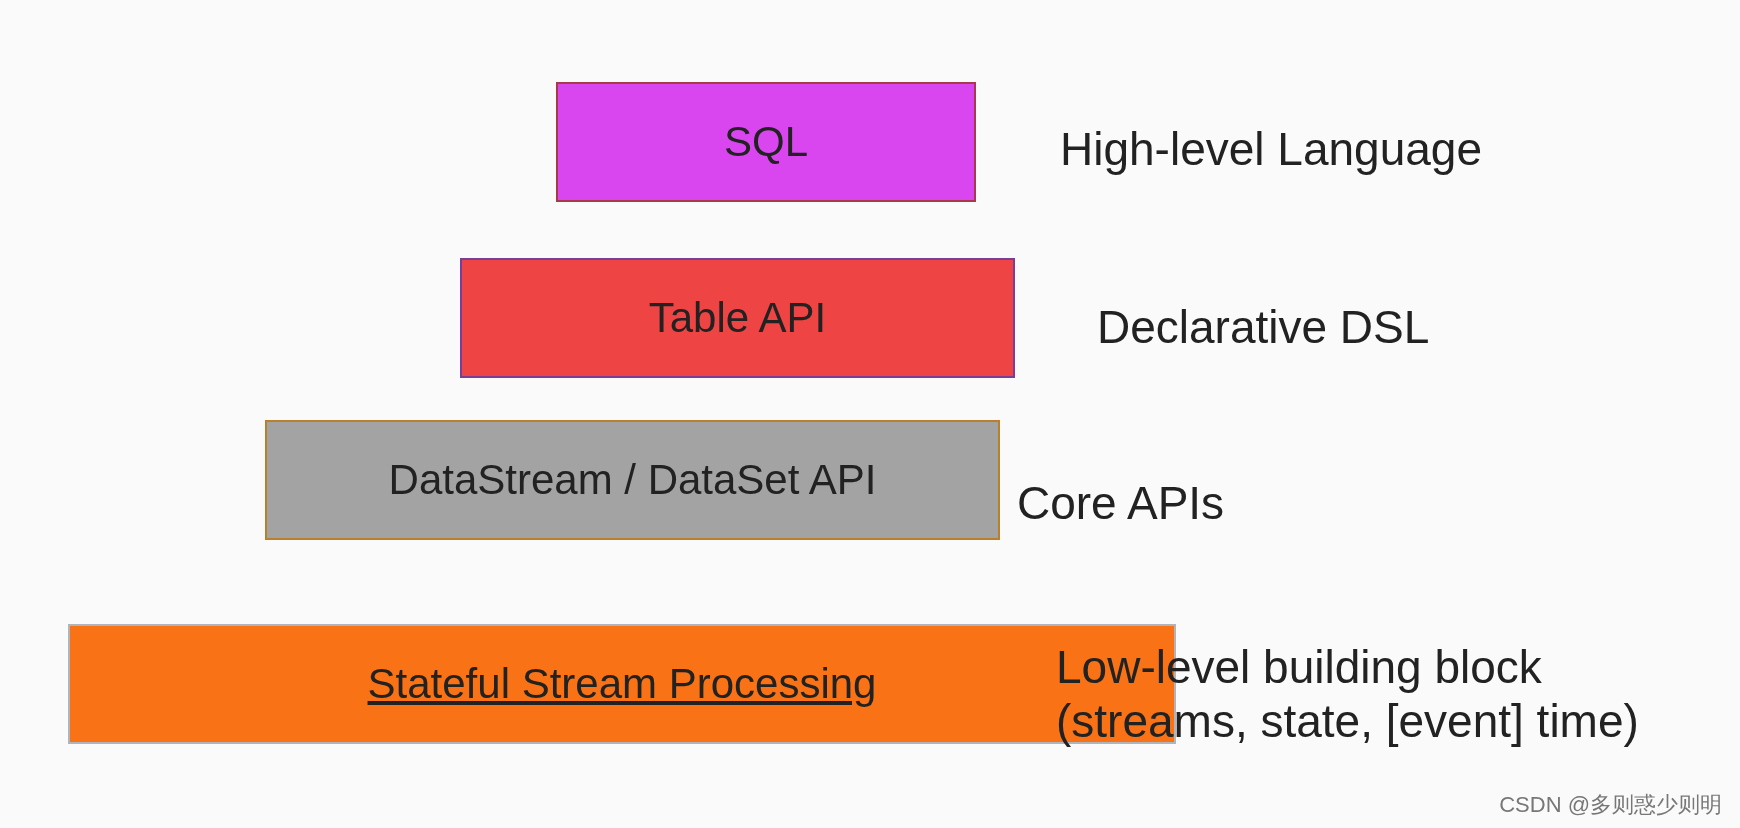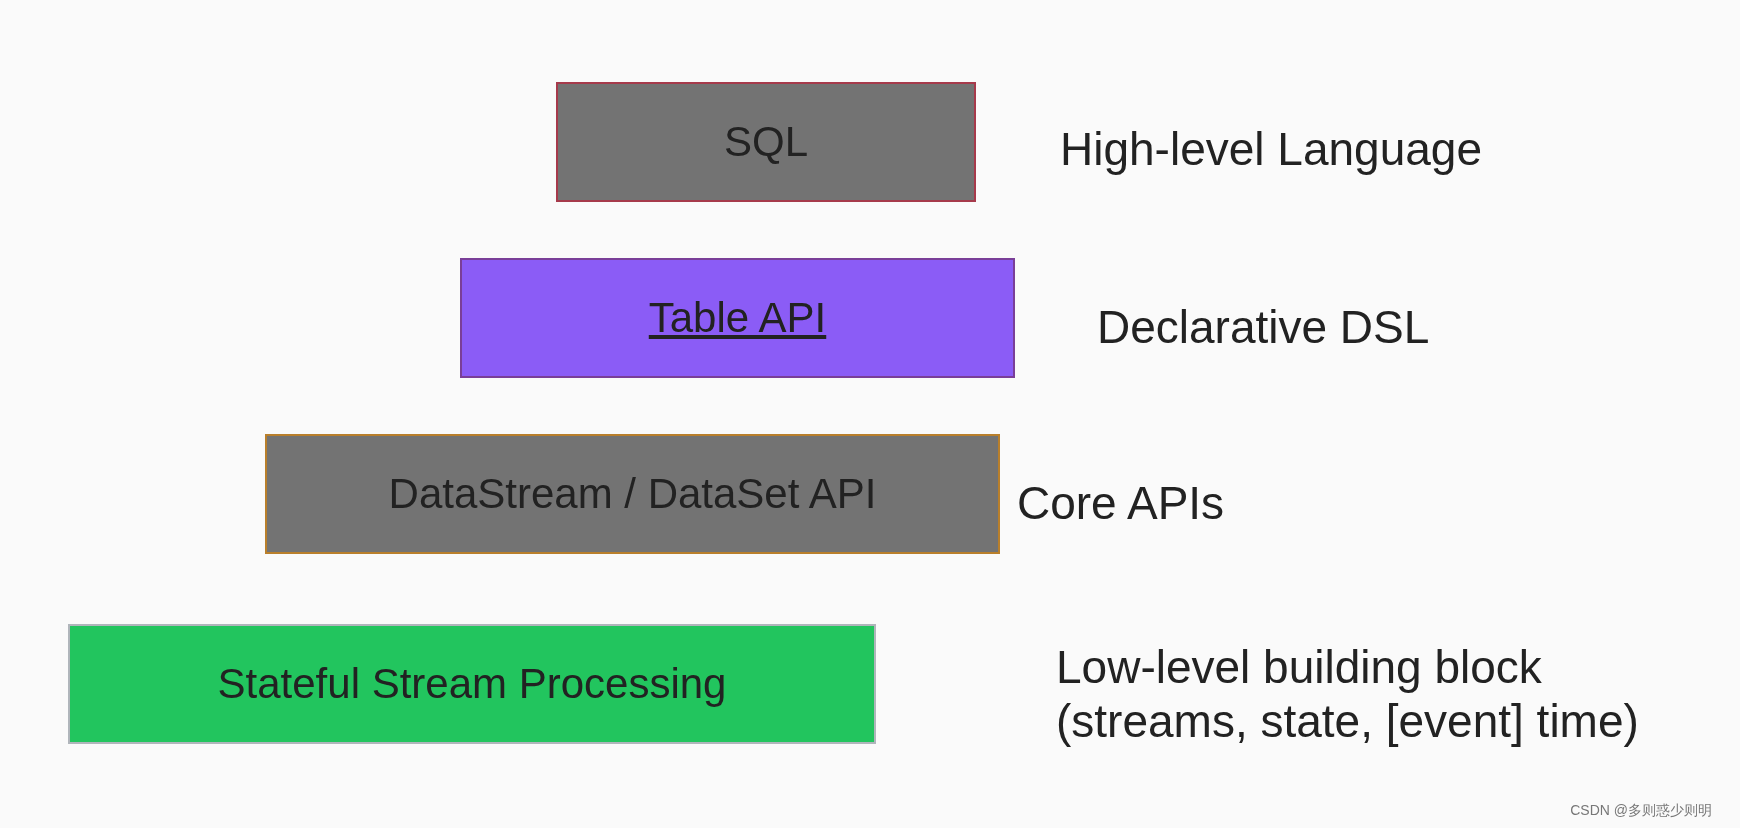--- a/index.html
+++ b/index.html
@@ -1,27 +1,27 @@
 <!DOCTYPE html>
 <html><head>
 <meta charset="utf-8">
 <style>
   html,body{margin:0;padding:0;width:1740px;height:828px;background:#fafafa;font-family:Arial,Helvetica,sans-serif;position:relative;overflow:hidden;}
   .layer{position:absolute;display:flex;align-items:center;justify-content:center;font-size:42px;color:#222;box-sizing:border-box;border:2px solid;}
   .caption{position:absolute;font-size:46px;color:#222;white-space:nowrap;}
-  .watermark{position:absolute;right:28px;bottom:8px;font-size:14px;color:#777;}
+  .watermark{position:absolute;right:18px;bottom:8px;font-size:22px;color:#777;}
 
   
-  .sql{left:556px;top:82px;width:420px;height:120px;background:#737373;border-color:#a63a4b;}
+  .sql{left:556px;top:82px;width:420px;height:120px;background:#d946ef;border-color:#a63a4b;}
   
-  .table{left:460px;top:258px;width:555px;height:120px;background:#8b5cf6;border-color:#7a3e98;text-decoration:underline;}
+  .table{left:460px;top:258px;width:555px;height:120px;background:#ef4444;border-color:#7a3e98;}
   
-  .ds{left:265px;top:434px;width:735px;height:120px;background:#737373;border-color:#b97f2b;}
+  .ds{left:265px;top:420px;width:735px;height:120px;background:#a3a3a3;border-color:#b97f2b;}
   
-  .state{left:68px;top:624px;width:808px;height:120px;background:#22c55e;border-color:#b0b5bb;}
+  .state{left:68px;top:624px;width:1108px;height:120px;background:#f97316;border-color:#b0b5bb;text-decoration:underline;}
 
   .cap1{left:1060px;top:122px;}
   .cap2{left:1060px;top:300px;margin-left:37px;}
   .cap3{left:1017px;top:476px;}
   .cap4{left:1056px;top:640px;}
 </style>
 </head>
 <body>
 
 <div class="layer sql">

